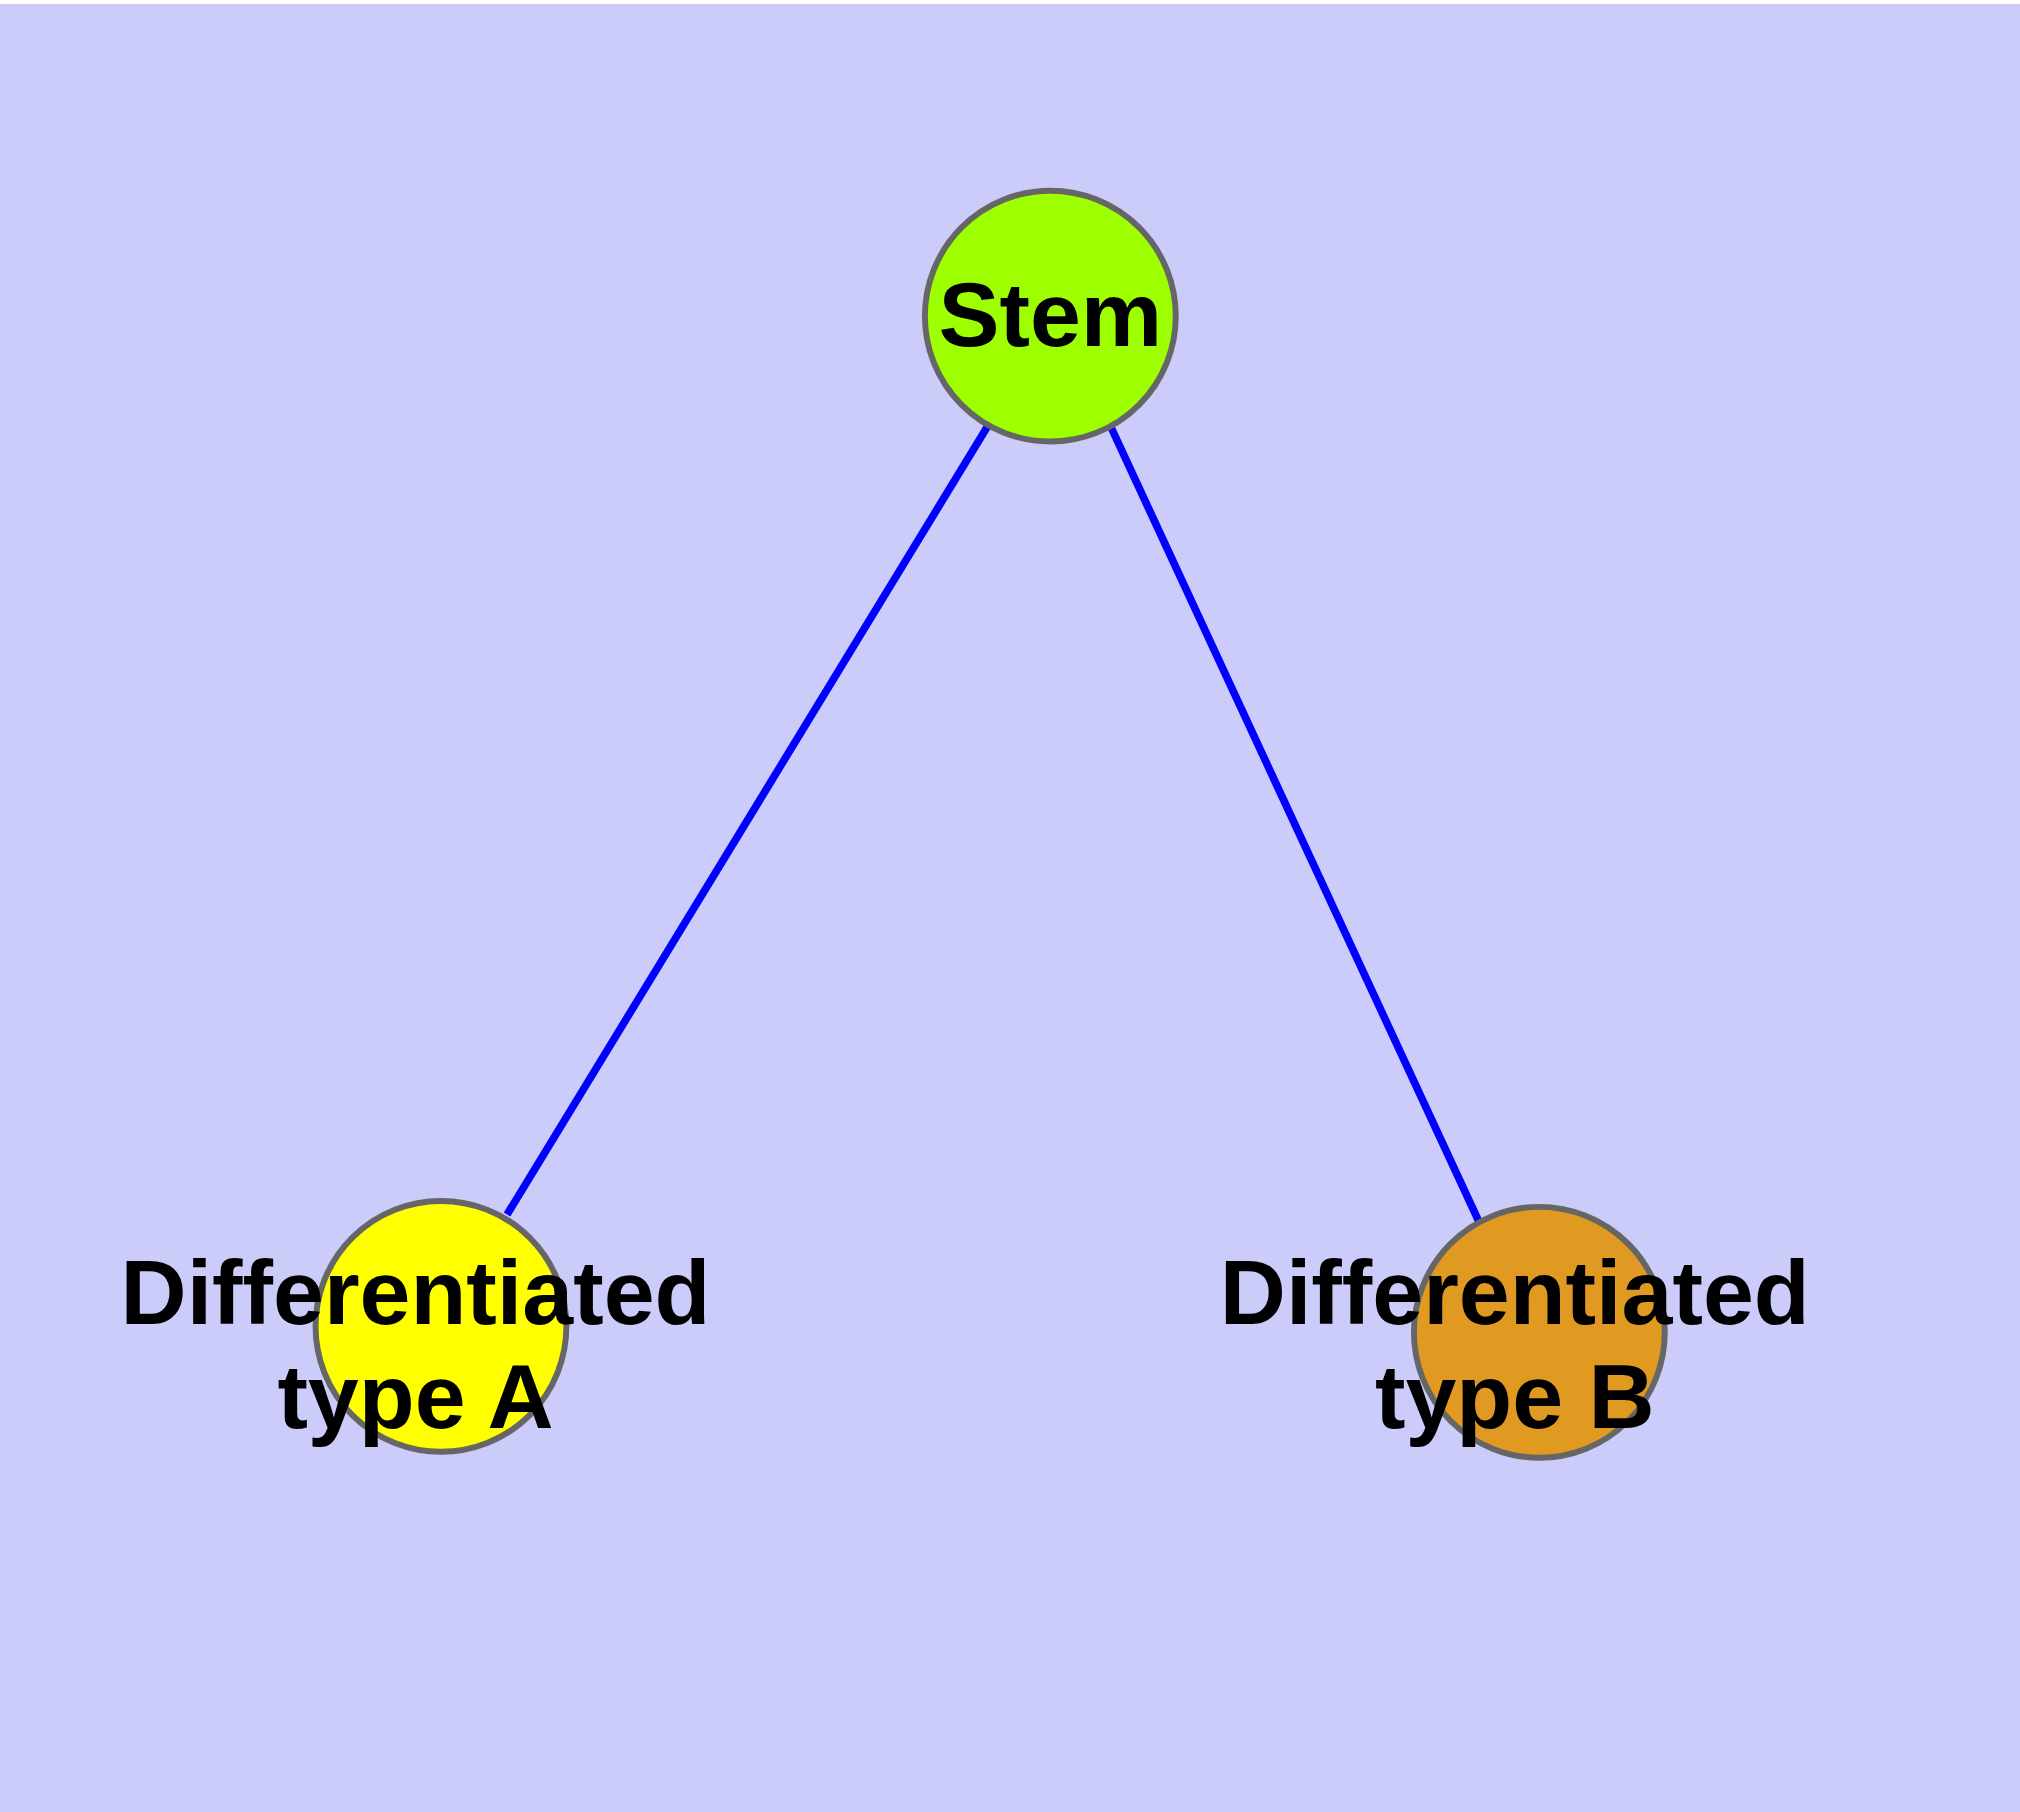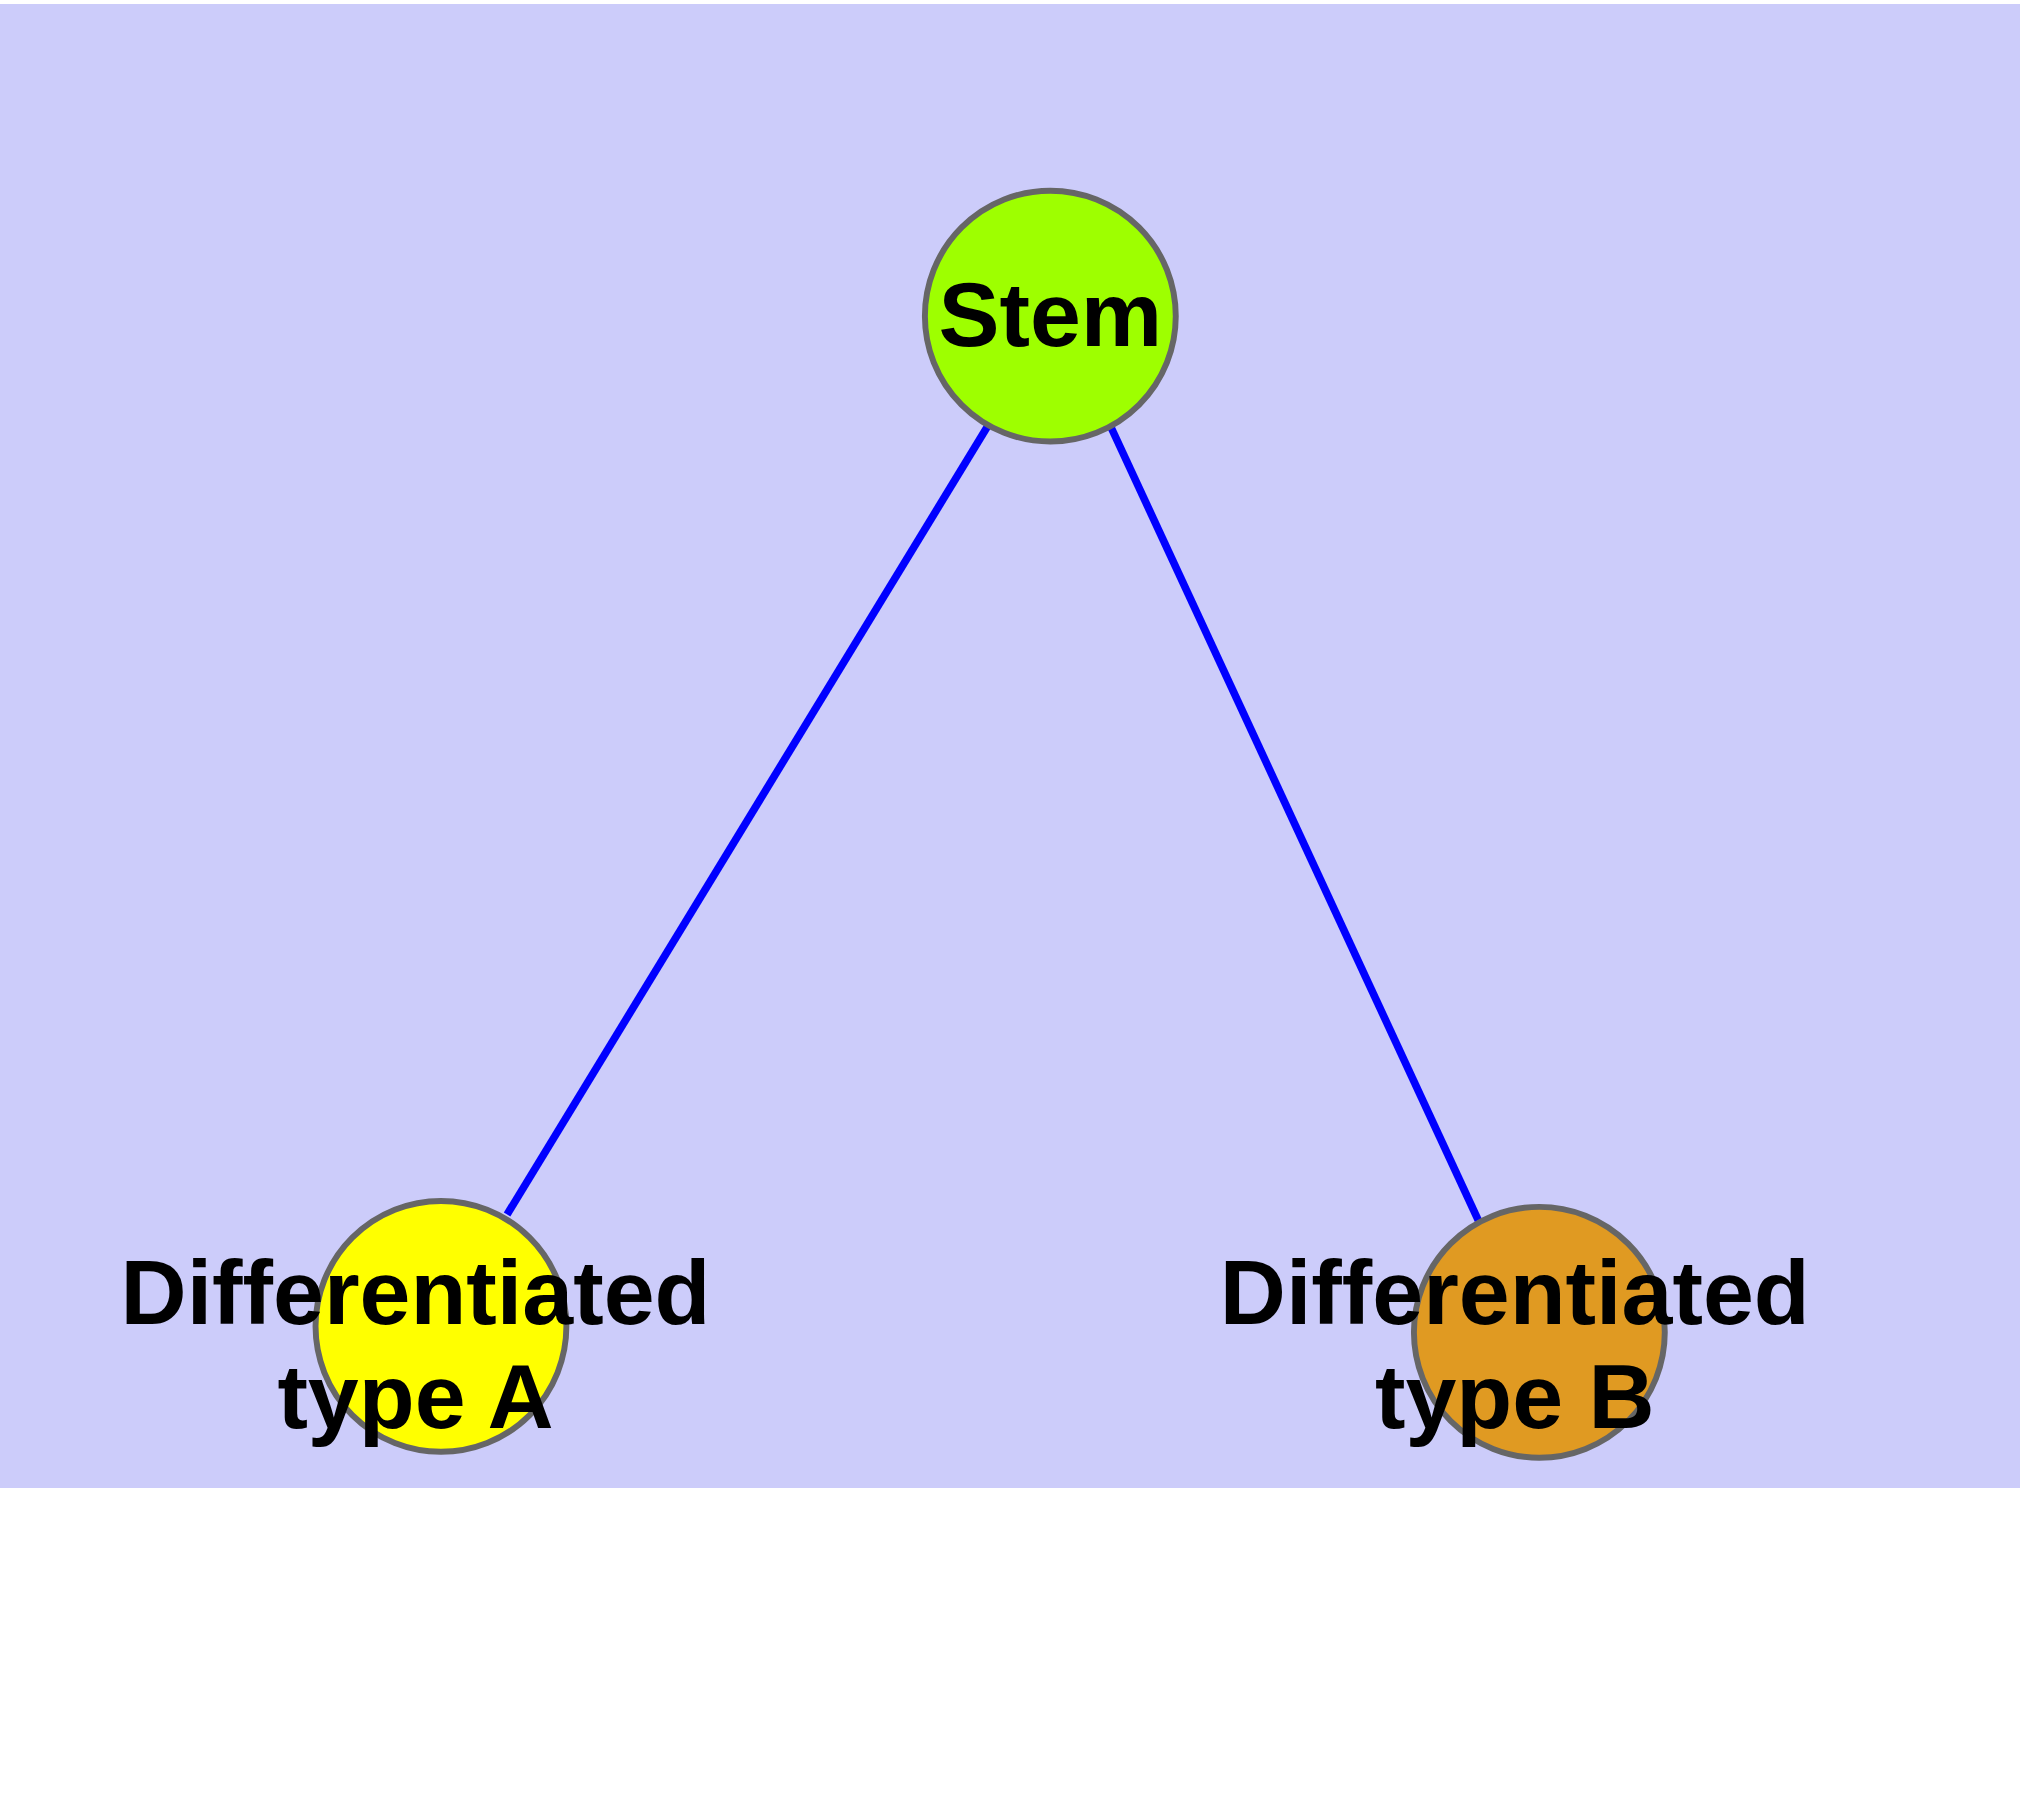--- a/index.html
+++ b/index.html
@@ -3,21 +3,21 @@
 <meta charset="utf-8">
 <style>
   html, body {
     margin: 0;
     padding: 0;
     background: #ffffff;
   }
   #canvas {
     position: relative;
     width: 2021px;
-    height: 1488px;
+    height: 1812px;
     background: #ccccfa;
     overflow: hidden;
     font-family: "Liberation Sans", sans-serif;
   }
   #top-rule {
     position: absolute;
     left: 0;
     top: 0;
     width: 2021px;
     height: 4.2px;

